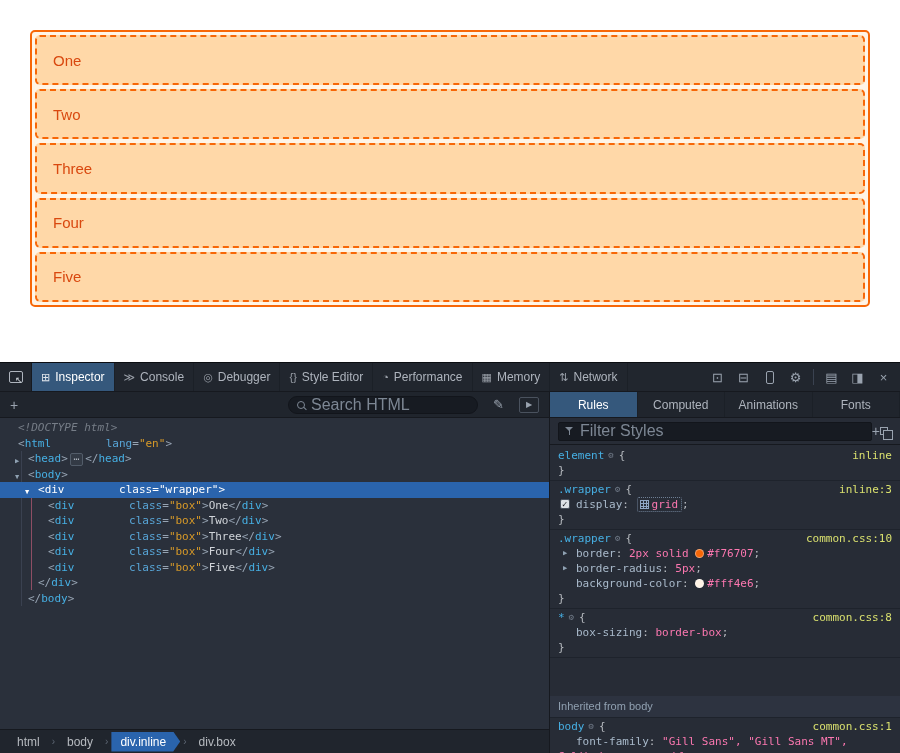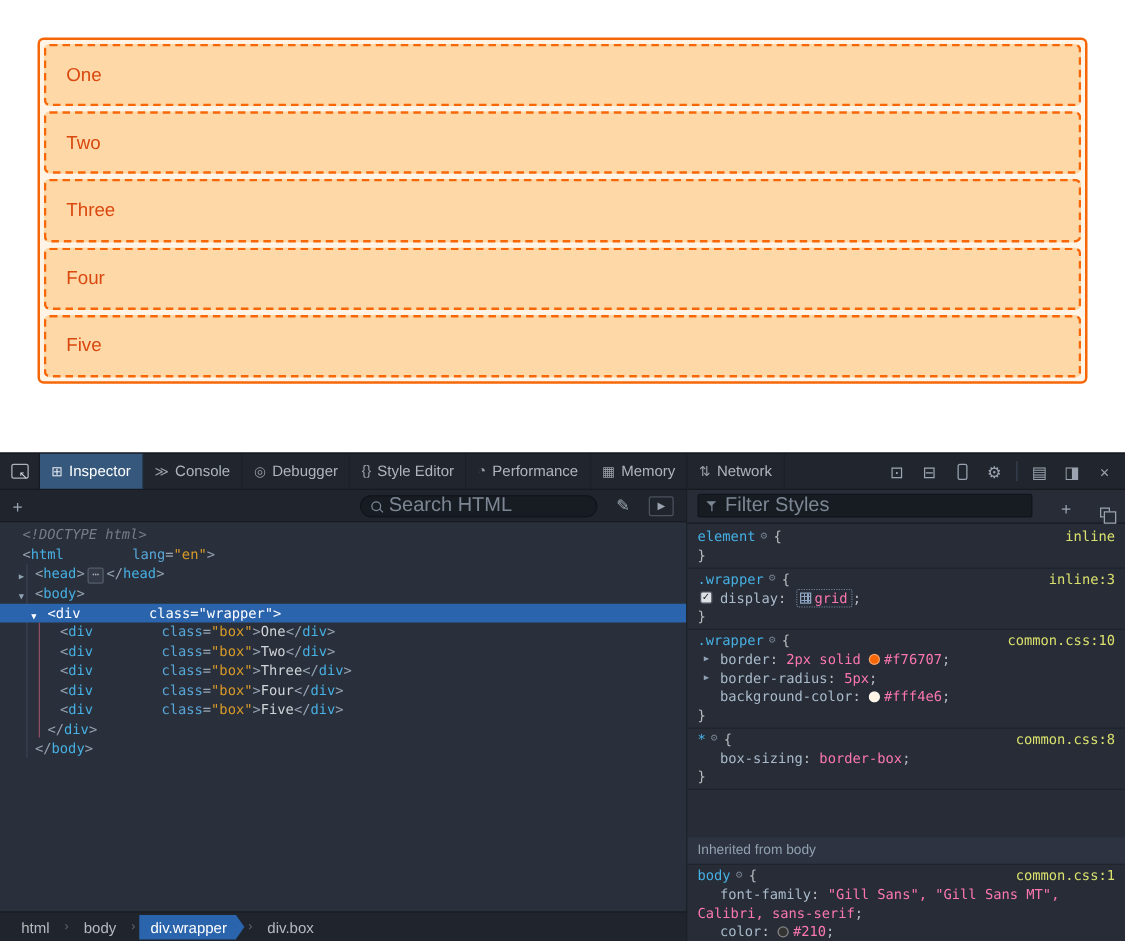--- a/index.html
+++ b/index.html
@@ -76,21 +76,21 @@
   .crumb.selected { background:#2a64ad; color:#fff; padding-right:14px;
       clip-path:polygon(0 0,calc(100% - 7px) 0,100% 50%,calc(100% - 7px) 100%,0 100%); }
   .crumb-sep { color:#5d6673; font-size:10px; }
 
   
   .right-col { flex:1; display:flex; flex-direction:column; background:#272c36; min-width:0; }
   .rp-tabs { height:26px; flex:none; display:flex; background:#20252d; border-bottom:1px solid #16191f; }
   .rp-tab { flex:1; display:flex; align-items:center; justify-content:center; color:#aeb4bd;
             border-right:1px solid #1b2027; font-size:12px; }
   .rp-tab.active { background:#35587c; color:#fff; }
-  .filter-row { height:27px; flex:none; display:flex; align-items:flex-end; padding:4px 8px; gap:23px;
+  .filter-row { height:27px; flex:none; display:flex; align-items:center; padding:4px 8px; gap:0;
                 border-bottom:1px solid #16191f; background:#272c36; }
   .filter-box { flex:1; height:19px; background:#171b22; border:1px solid #12151b; border-radius:2px;
                 display:flex; align-items:center; padding:0 6px; gap:6px; }
   .funnel { width:9px; height:8px; position:relative; flex:none; }
   .funnel::before { content:""; position:absolute; top:0; left:0; border-left:4px solid transparent;
                     border-right:4px solid transparent; border-top:4px solid #7d8794; }
   .funnel::after { content:""; position:absolute; left:4px; top:3px; width:1px; height:5px; background:#7d8794; }
   .stack { width:8px; height:8px; border:1px solid #9aa3af; position:relative; margin-right:4px; }
   .stack::after { content:""; position:absolute; left:2px; top:2px; width:8px; height:8px;
                   border:1px solid #9aa3af; background:#272c36; }
@@ -222,27 +222,33 @@
           <div class="mk-row" style="padding-left: 48px;"><span class="tk-punc">&lt;</span><span class="tk-tag">div</span><span class="tk-attr"> class</span><span class="tk-punc">=</span><span class="tk-str">"box"</span><span class="tk-punc">&gt;</span><span class="tk-text">Four</span><span class="tk-punc">&lt;/</span><span class="tk-tag">div</span><span class="tk-punc">&gt;</span></div>
           <div class="mk-row" style="padding-left: 48px;"><span class="tk-punc">&lt;</span><span class="tk-tag">div</span><span class="tk-attr"> class</span><span class="tk-punc">=</span><span class="tk-str">"box"</span><span class="tk-punc">&gt;</span><span class="tk-text">Five</span><span class="tk-punc">&lt;/</span><span class="tk-tag">div</span><span class="tk-punc">&gt;</span></div>
           <div class="mk-row" style="padding-left: 38px;"><span class="tk-punc">&lt;/</span><span class="tk-tag">div</span><span class="tk-punc">&gt;</span></div>
           <div class="mk-row" style="padding-left: 28px;"><span class="tk-punc">&lt;/</span><span class="tk-tag">body</span><span class="tk-punc">&gt;</span></div>
         </div>
       <div class="crumbbar">
           <span class="crumb">html</span>
           <span class="crumb-sep">›</span>
           <span class="crumb">body</span>
           <span class="crumb-sep">›</span>
-          <span class="crumb selected">div.wrapper</span>
+          <span class="crumb selected">div.inline</span>
           <span class="crumb-sep">›</span>
           <span class="crumb">div.box</span>
         </div>
     </div>
 
     <div class="right-col">
+      <div class="rp-tabs">
+          <div class="rp-tab active">Rules</div>
+          <div class="rp-tab">Computed</div>
+          <div class="rp-tab">Animations</div>
+          <div class="rp-tab">Fonts</div>
+        </div>
       <div class="filter-row">
         <div class="filter-box">
           <span class="funnel"></span>
           <input class="filter-input" placeholder="Filter Styles" style="">
         </div>
         <span class="plus">+</span>
         <span class="stack"></span>
       </div>
       <div class="rules">
           <div class="rule">

